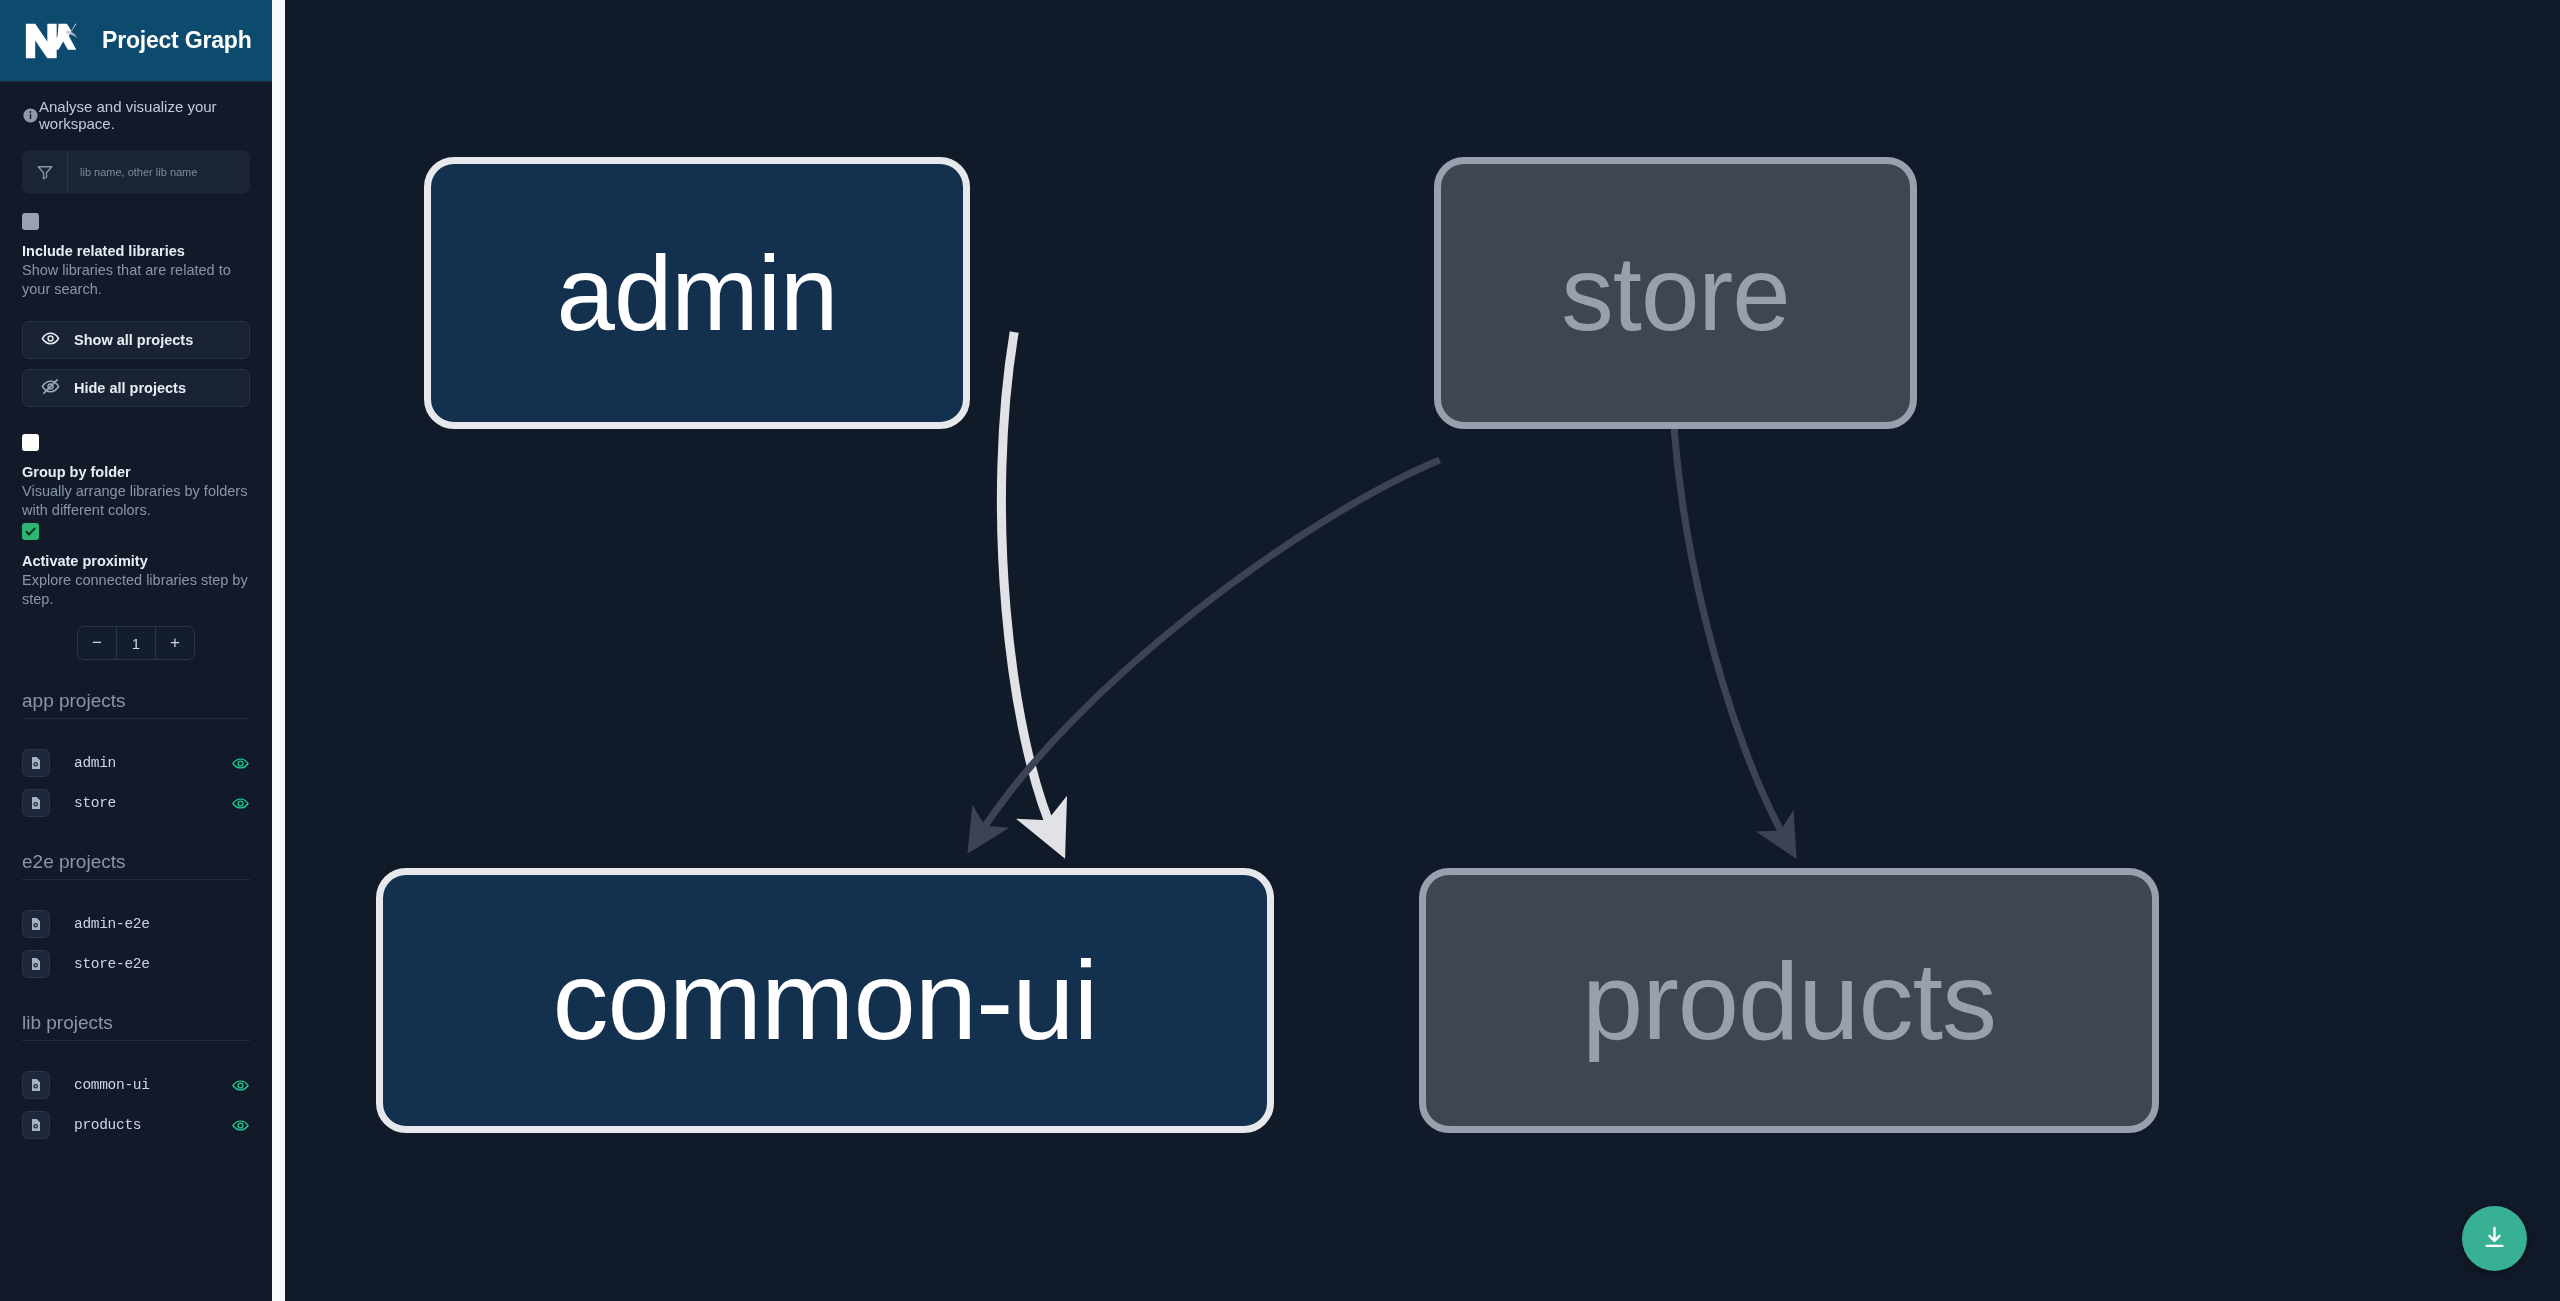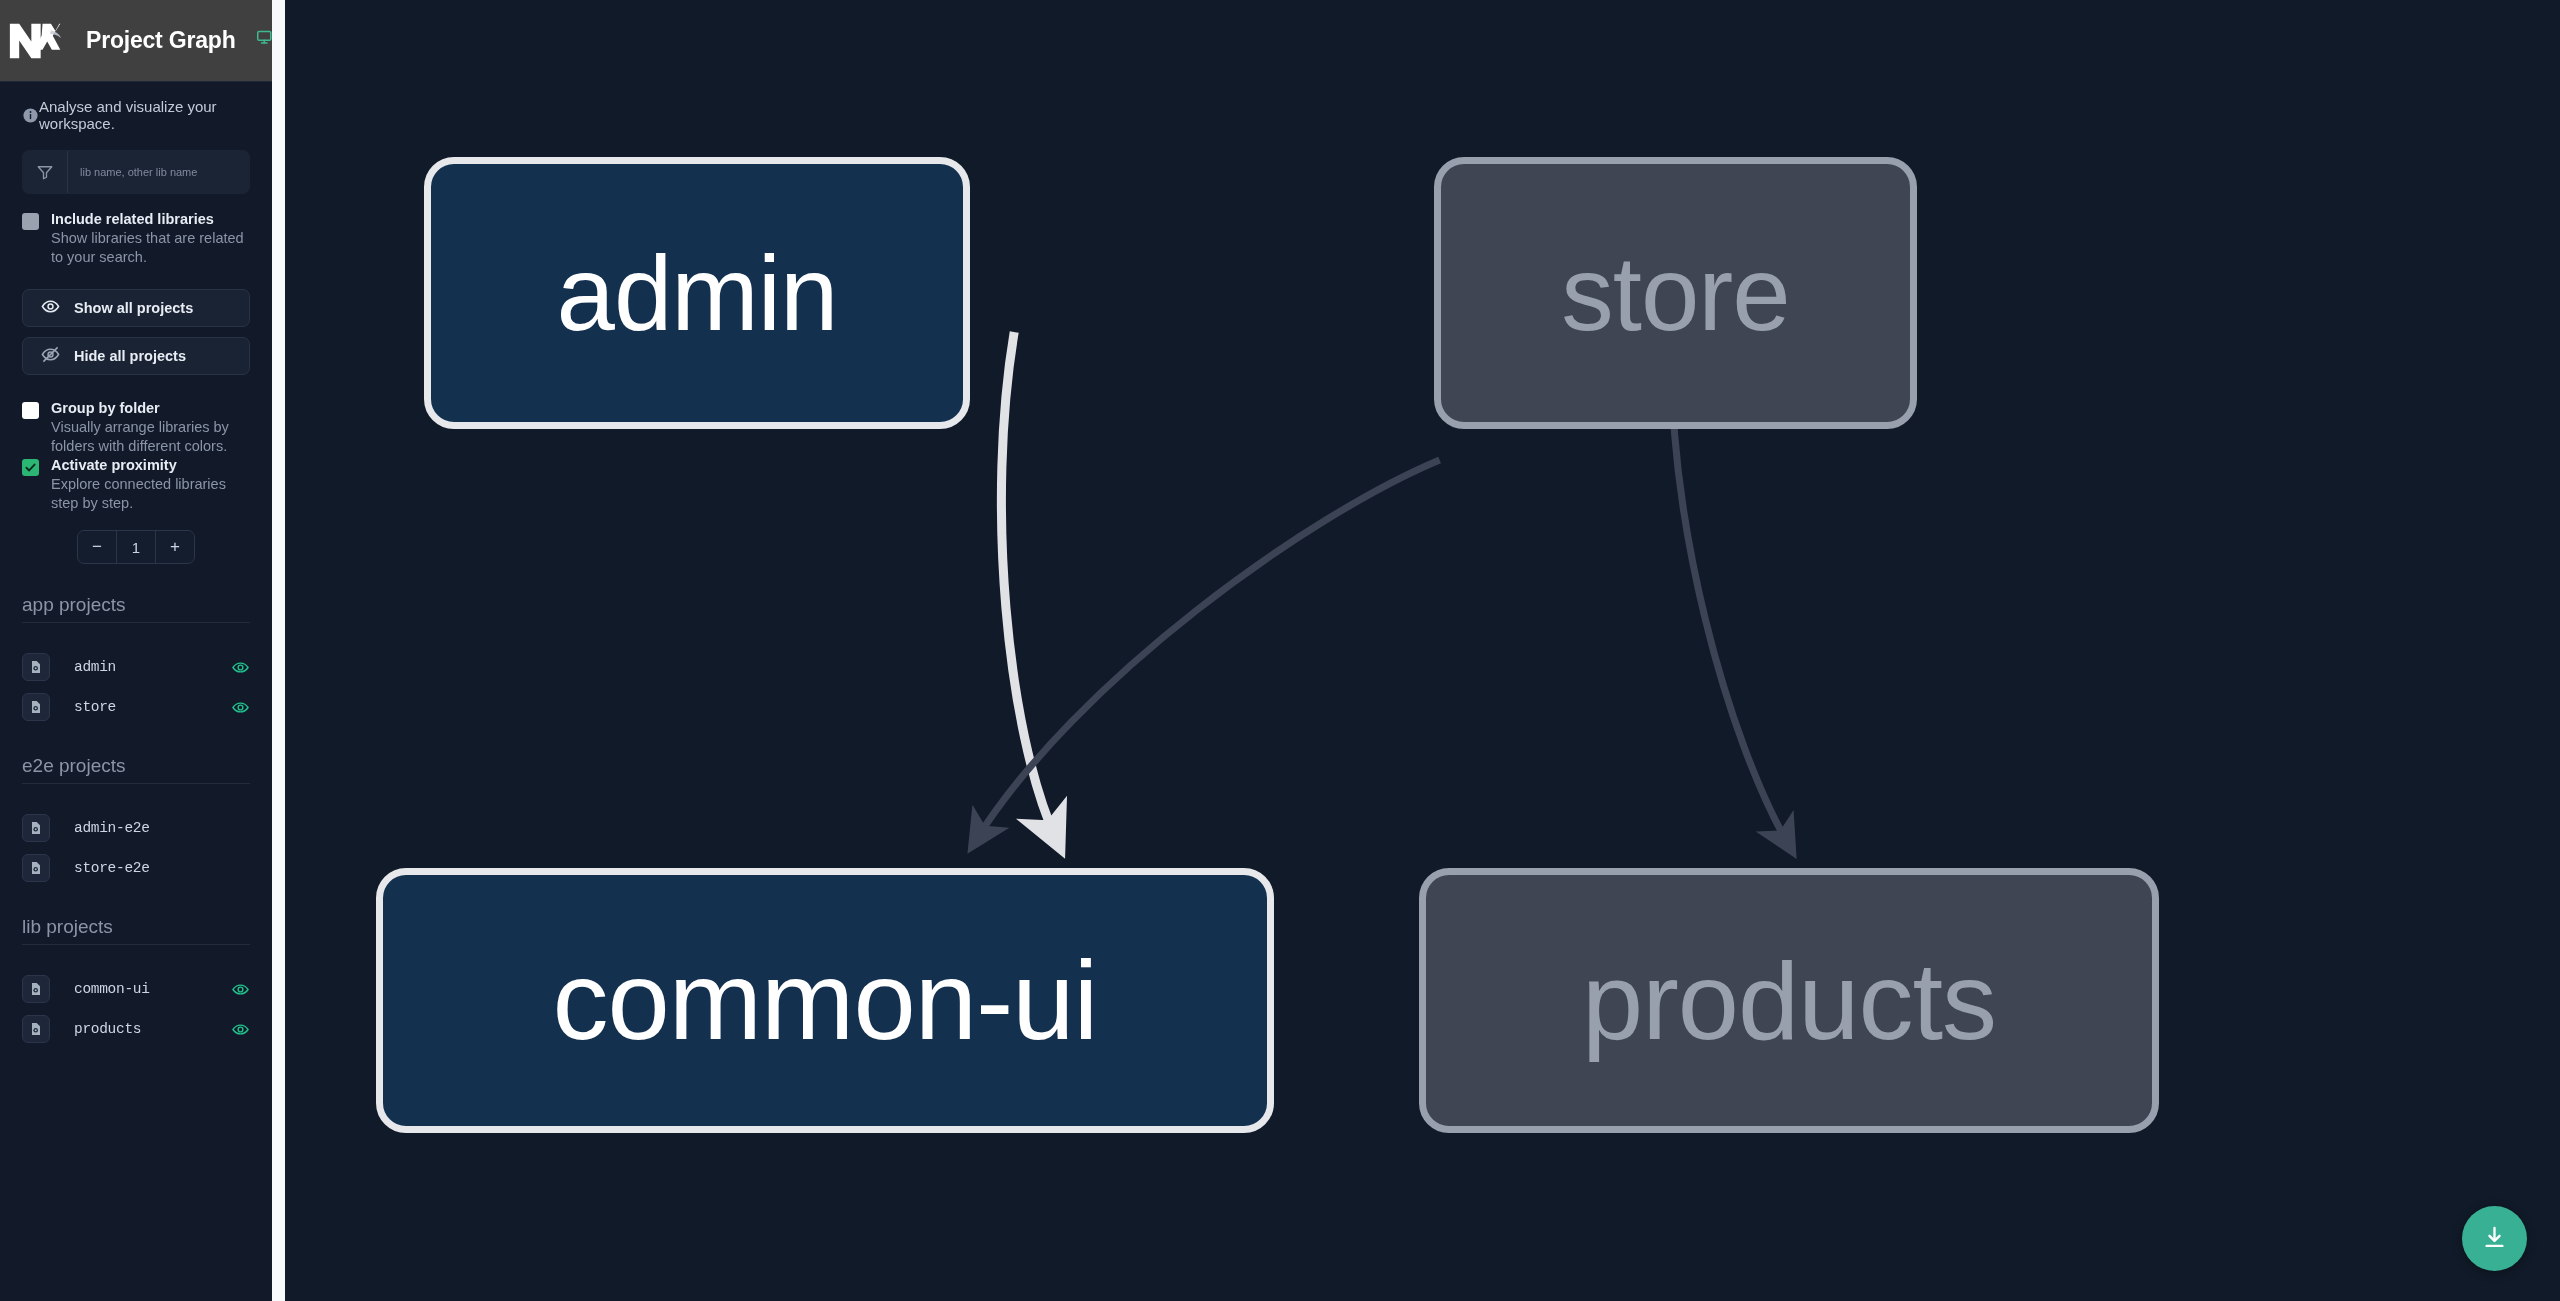--- a/index.html
+++ b/index.html
@@ -15,23 +15,23 @@
   .sidebar {
     width: 272px; height: 1301px;
     background: #121a2a;
     display: flex; flex-direction: column;
     position: relative; z-index: 5;
     flex: 0 0 272px;
   }
   .sb-header {
     height: 82px; flex: 0 0 82px;
     display: flex; align-items: center;
-    padding-left: 8px;
+    padding-left: 24px;
     border-bottom: 1px solid #1d2738;
-    background: #404040;
+    background: #0c4a6e;
   }
   .nx-logo { width: 56px; height: 42px; flex: 0 0 56px; }
   .sb-title {
     color: #ffffff; font-size: 23px; font-weight: 700;
     margin-left: 22px; letter-spacing: -0.2px; white-space: nowrap;
   }
   .monitor-ico { margin-left: 20px; width: 24px; height: 24px; display: block; }
 
   .sb-tagline {
     display: flex; align-items: center; 
@@ -56,21 +56,21 @@
     border-right: 1px solid #2c3burst;
     border-right: 1px solid #2b3549;
   }
   .search-input {
     flex: 1; background: transparent; border: 0; outline: 0;
     color: #ec4899; font-size: 11px; font-family: "Liberation Sans", sans-serif;
     padding: 0 12px;
   }
   .search-input::placeholder { color: #7f8b9e; }
 
-  .opt-block { display: flex; gap: 12px; margin-top: 16px; }
+  .opt-block { display: flex; gap: 12px; margin-top: 16px; flex-direction: column; }
   .cb {
     width: 17px; height: 17px; flex: 0 0 17px; margin-top: 3px;
     border-radius: 3px; position: relative;
   }
   .cb.grey  { background: #9aa2af; }
   .cb.white { background: #ffffff; }
   .cb.green { background: #2bb673; display:flex; align-items:center; justify-content:center; }
   .cb.green svg { width: 13px; height: 13px; }
   .opt-texts { flex: 1; }
   .opt-title { color: #e8edf4; font-size: 14.5px; font-weight: 700; line-height: 18px; }

